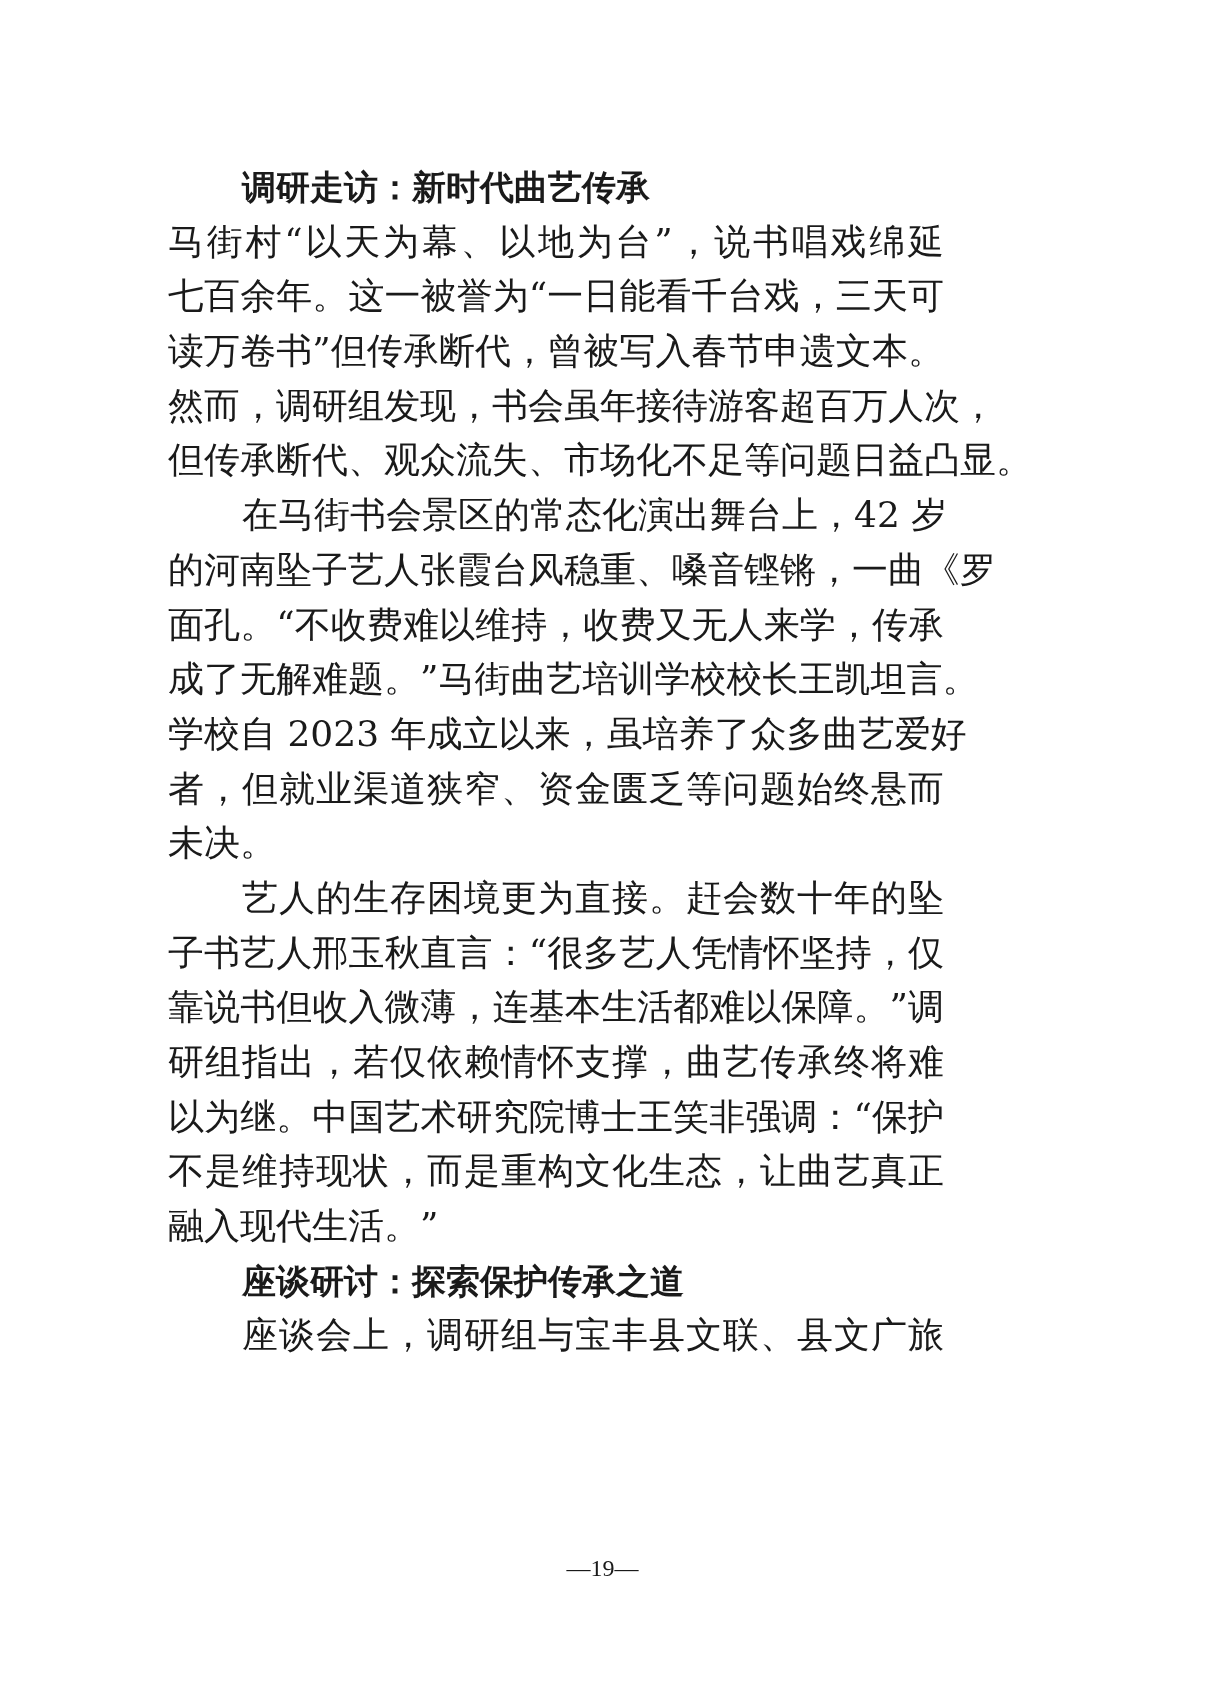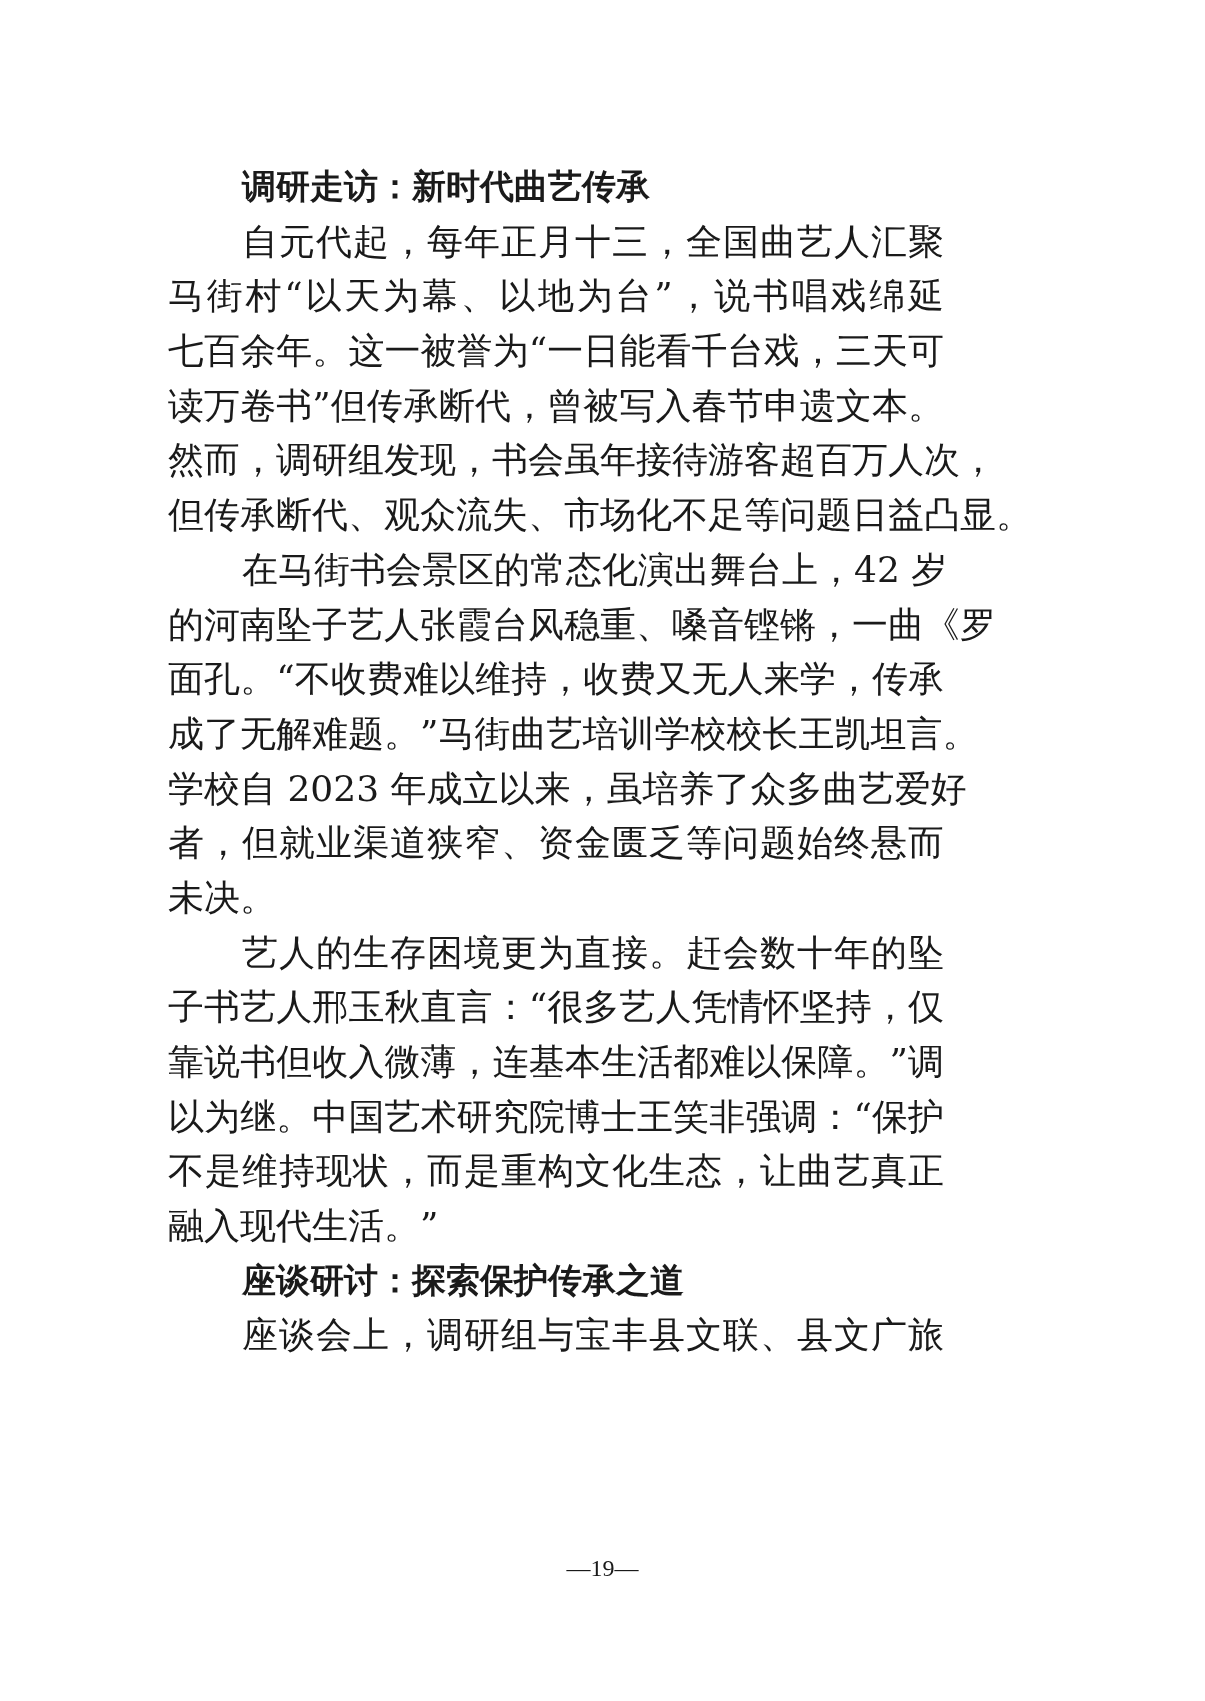--- a/index.html
+++ b/index.html
@@ -22,55 +22,55 @@
       text-align-last: justify;
       letter-spacing: 0px;
     }
     .line.last { text-align-last: left; }
     .line.indent { padding-left: 74px; }
     .heading {
       height: 54.7px;
       line-height: 54.7px;
       font-size: 34px;
       font-weight: bold;
-      font-family: Liberation Serif, serif;
+      font-family: Liberation Sans, sans-serif;
       padding-left: 74px;
       white-space: nowrap;
     }
     .footer {
       position: absolute;
       left: 0; width: 1205px;
       top: 1555px;
       text-align: center;
       font-size: 24px;
       font-family: "Liberation Serif", "DejaVu Serif", serif;
       color: #1a1a1a;
     }
   </style>
 </head>
 <body>
 
 <div class="page" id="page">
     <div class="heading">调研走访：新时代曲艺传承</div>
-    <div class="line indent">自元代起，每年正月十三，全国曲艺人汇聚</div>
     <div class="line">马街村“以天为幕、以地为台”，说书唱戏绵延</div>
     <div class="line">七百余年。这一被誉为“一日能看千台戏，三天可</div>
     <div class="line">读万卷书”但传承断代，曾被写入春节申遗文本。</div>
     <div class="line">然而，调研组发现，书会虽年接待游客超百万人次，</div>
     <div class="line last">但传承断代、观众流失、市场化不足等问题日益凸显。</div>
     <div class="line indent">在马街书会景区的常态化演出舞台上，42 岁</div>
     <div class="line">的河南坠子艺人张霞台风稳重、嗓音铿锵，一曲《罗</div>
     <div class="line">面孔。“不收费难以维持，收费又无人来学，传承</div>
     <div class="line">成了无解难题。”马街曲艺培训学校校长王凯坦言。</div>
     <div class="line">学校自 2023 年成立以来，虽培养了众多曲艺爱好</div>
     <div class="line">者，但就业渠道狭窄、资金匮乏等问题始终悬而</div>
     <div class="line last">未决。</div>
     <div class="line indent">艺人的生存困境更为直接。赶会数十年的坠</div>
     <div class="line">子书艺人邢玉秋直言：“很多艺人凭情怀坚持，仅</div>
     <div class="line">靠说书但收入微薄，连基本生活都难以保障。”调</div>
+    <div class="line">研组指出，若仅依赖情怀支撑，曲艺传承终将难</div>
     <div class="line">以为继。中国艺术研究院博士王笑非强调：“保护</div>
     <div class="line">不是维持现状，而是重构文化生态，让曲艺真正</div>
     <div class="line last">融入现代生活。”</div>
     <div class="heading">座谈研讨：探索保护传承之道</div>
     <div class="line indent">座谈会上，调研组与宝丰县文联、县文广旅</div>
   </div>
 
 <div class="footer">—19—</div>
 
 </body></html>

